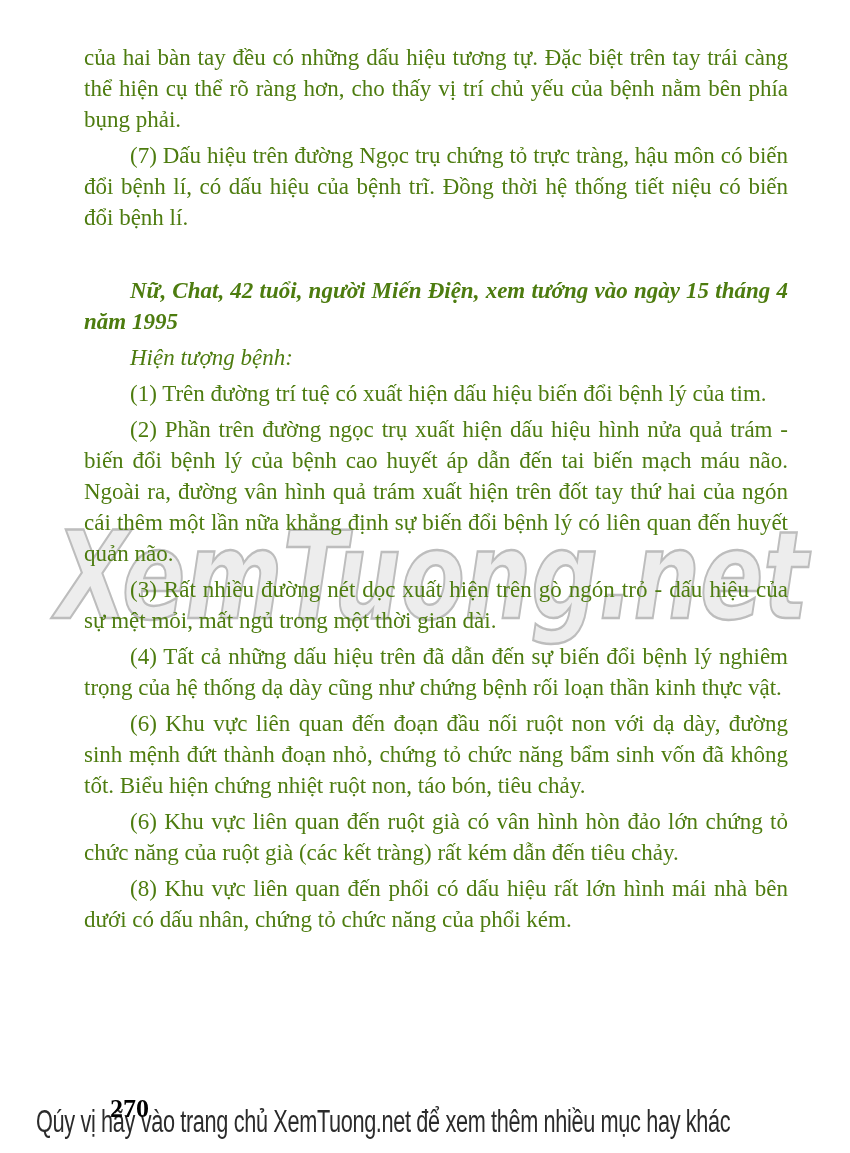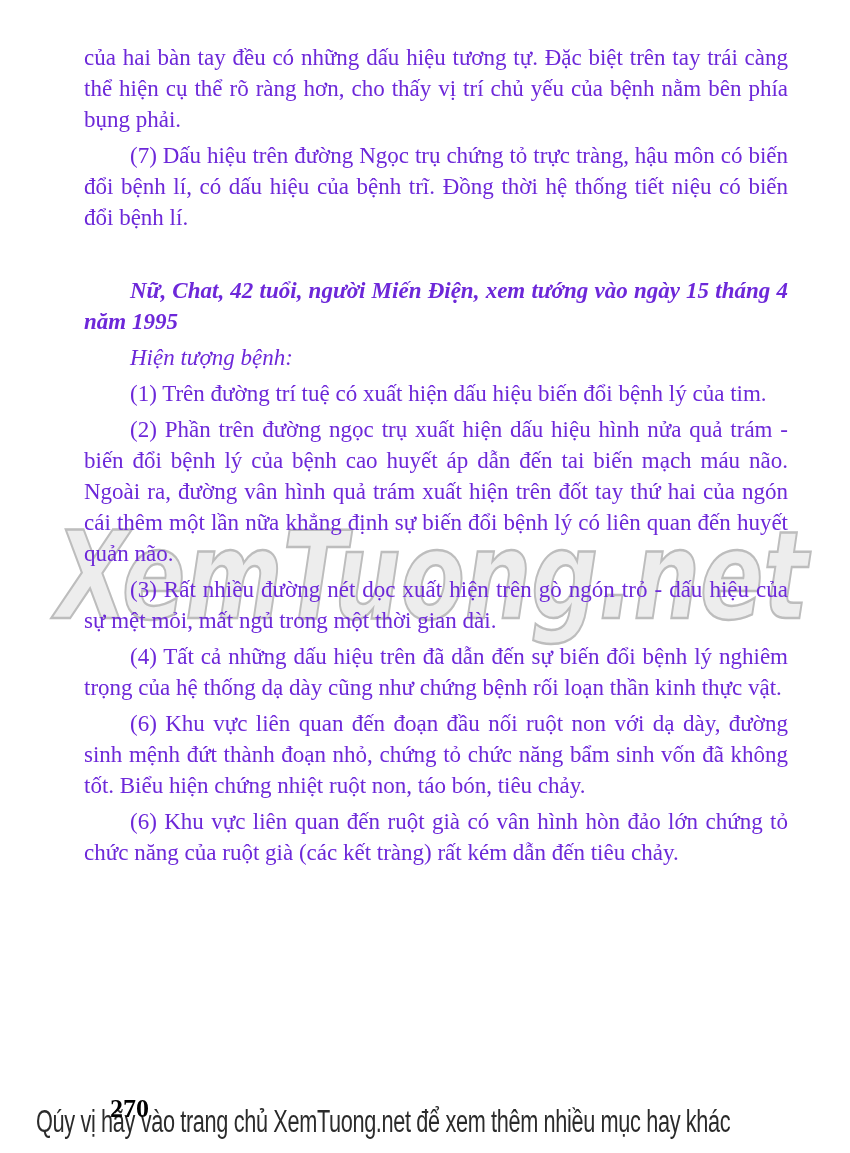--- a/index.html
+++ b/index.html
@@ -25,21 +25,21 @@
     pointer-events: none;
   }
   .content {
     position: absolute;
     left: 84px;
     top: 42px;
     width: 704px;
     z-index: 2;
     font-size: 23px;
     line-height: 31px;
-    color: #6d28d9;
+    color: #4d7c0f;
     text-align: justify;
   }
   p.para {
     margin: 5px 0 0 0;
     text-indent: 46px;
   }
   p.para.continuation {
     margin-top: 0;
     text-indent: 0;
   }
@@ -99,19 +99,20 @@
     <p class="para continuation">của hai bàn tay đều có những dấu hiệu tương tự. Đặc biệt trên tay trái càng thể hiện cụ thể rõ ràng hơn, cho thấy vị trí chủ yếu của bệnh nằm bên phía bụng phải.</p>
     <p class="para">(7) Dấu hiệu trên đường Ngọc trụ chứng tỏ trực tràng, hậu môn có biến đổi bệnh lí, có dấu hiệu của bệnh trĩ. Đồng thời hệ thống tiết niệu có biến đổi bệnh lí.</p>
     <p class="para heading">Nữ, Chat, 42 tuổi, người Miến Điện, xem tướng vào ngày 15 tháng 4 năm 1995</p>
     <p class="para subheading">Hiện tượng bệnh:</p>
     <p class="para">(1) Trên đường trí tuệ có xuất hiện dấu hiệu biến đổi bệnh lý của tim.</p>
     <p class="para">(2) Phần trên đường ngọc trụ xuất hiện dấu hiệu hình nửa quả trám - biến đổi bệnh lý của bệnh cao huyết áp dẫn đến tai biến mạch máu não. Ngoài ra, đường vân hình quả trám xuất hiện trên đốt tay thứ hai của ngón cái thêm một lần nữa khẳng định sự biến đổi bệnh lý có liên quan đến huyết quản não.</p>
     <p class="para">(3) Rất nhiều đường nét dọc xuất hiện trên gò ngón trỏ - dấu hiệu của sự mệt mỏi, mất ngủ trong một thời gian dài.</p>
     <p class="para">(4) Tất cả những dấu hiệu trên đã dẫn đến sự biến đổi bệnh lý nghiêm trọng của hệ thống dạ dày cũng như chứng bệnh rối loạn thần kinh thực vật.</p>
     <p class="para">(6) Khu vực liên quan đến đoạn đầu nối ruột non với dạ dày, đường sinh mệnh đứt thành đoạn nhỏ, chứng tỏ chức năng bẩm sinh vốn đã không tốt. Biểu hiện chứng nhiệt ruột non, táo bón, tiêu chảy.</p>
     <p class="para">(6) Khu vực liên quan đến ruột già có vân hình hòn đảo lớn chứng tỏ chức năng của ruột già (các kết tràng) rất kém dẫn đến tiêu chảy.</p>
+    <p class="para">(8) Khu vực liên quan đến phổi có dấu hiệu rất lớn hình mái nhà bên dưới có dấu nhân, chứng tỏ chức năng của phổi kém.</p>
   </div>
 
   <div class="page-number">270</div>
 
   <div class="footer">Qúy vị hãy vào trang chủ XemTuong.net để xem thêm nhiều mục hay khác</div>
 
 </div>
 
 </body></html>

